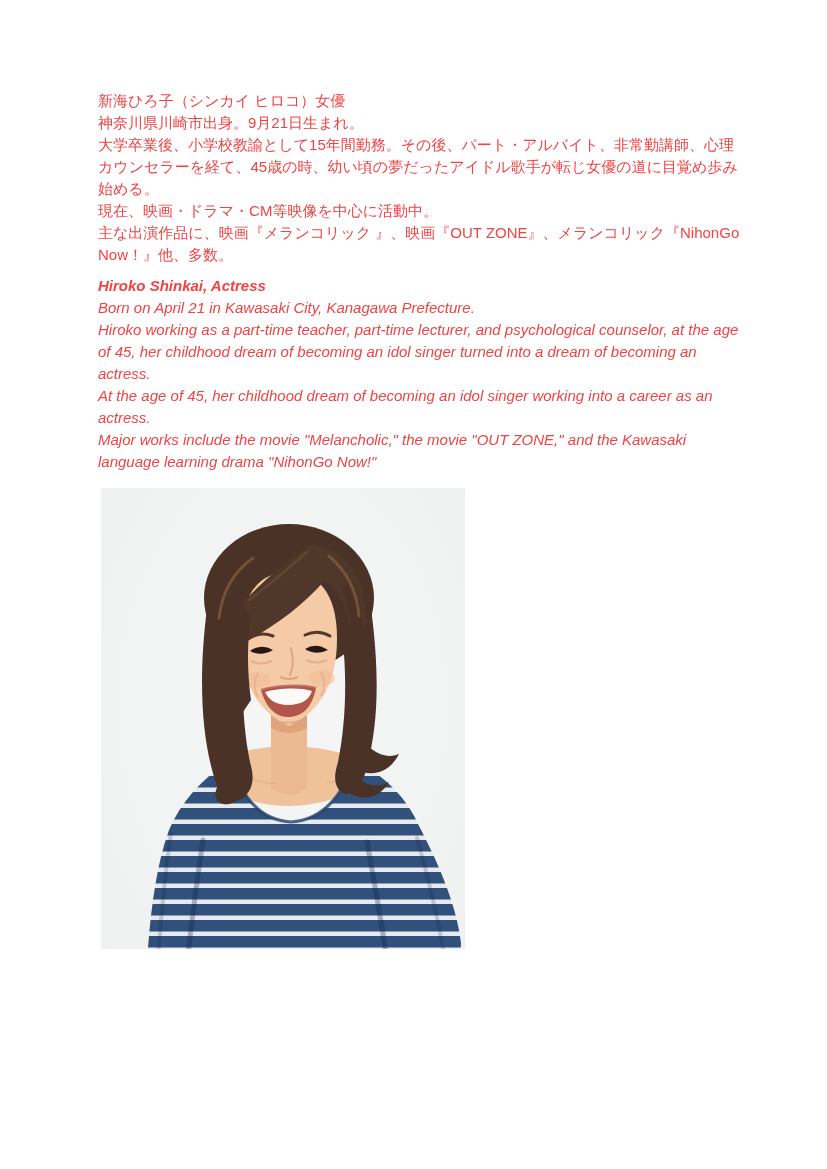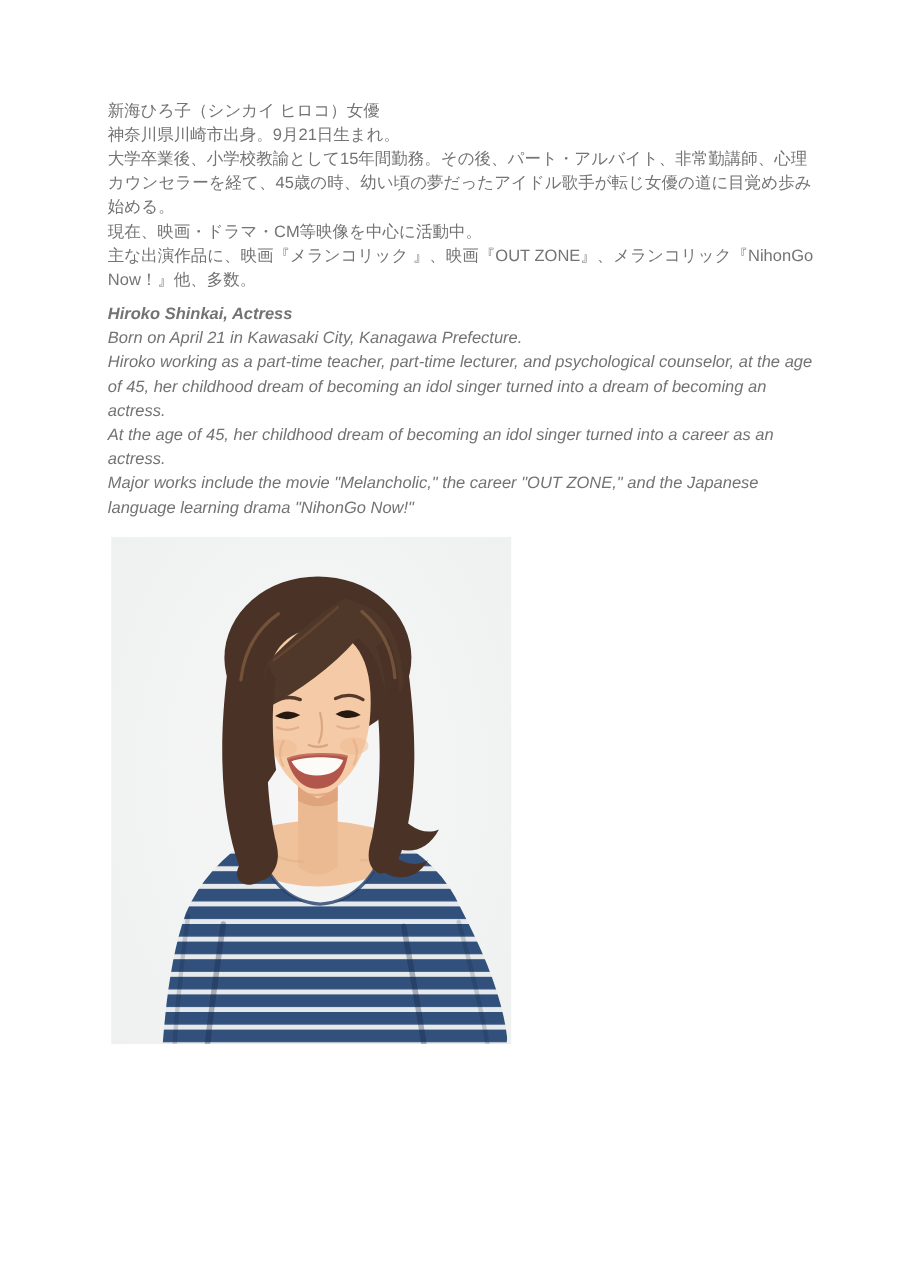--- a/index.html
+++ b/index.html
@@ -2,21 +2,21 @@
 <html><head>
 <meta charset="utf-8">
 <style>
   html,body{margin:0;padding:0;background:#ffffff;}
   .page{
     position:relative;
     width:827px;height:949px;
     background:#ffffff;
     overflow:hidden;
     font-family:"Liberation Sans","DejaVu Sans",sans-serif;
-    color:#737373;
+    color:#ef4444;
   }
   .content{
     position:absolute;
     left:98px;top:90px;
     width:650px;
     font-size:15px;
     line-height:22px;
     overflow-wrap:break-word;
   }
   .content p{margin:0;}
@@ -40,22 +40,22 @@
       <p>神奈川県川崎市出身。9月21日生まれ。</p>
       <p>大学卒業後、小学校教諭として15年間勤務。その後、パート・アルバイト、非常勤講師、心理カウンセラーを経て、45歳の時、幼い頃の夢だったアイドル歌手が転じ女優の道に目覚め歩み始める。</p>
       <p>現在、映画・ドラマ・CM等映像を中心に活動中。</p>
       <p>主な出演作品に、映画『メランコリック 』、映画『OUT ZONE』、メランコリック『NihonGo Now！』他、多数。</p>
     </div>
 
     <div class="en-block">
       <p class="bold-title">Hiroko Shinkai, Actress</p>
       <p>Born on April 21 in Kawasaki City, Kanagawa Prefecture.</p>
       <p>Hiroko working as a part-time teacher, part-time lecturer, and psychological counselor, at the age of 45, her childhood dream of becoming an idol singer turned into a dream of becoming an actress.</p>
-      <p>At the age of 45, her childhood dream of becoming an idol singer turned into a career as an actress.</p>
-      <p>Major works include the movie "Melancholic," the career "OUT ZONE," and the Japanese language learning drama "NihonGo Now!"</p>
+      <p>At the age of 45, her childhood dream of becoming an idol singer working into a career as an actress.</p>
+      <p>Major works include the movie "Melancholic," the movie "OUT ZONE," and the Kawasaki language learning drama "NihonGo Now!"</p>
     </div>
 
     <figure class="photo-figure" role="img" aria-label="Portrait photo of Hiroko Shinkai, smiling woman with dark brown shoulder-length hair wearing a navy blue and white striped top on a light gray background">
       <svg width="364" height="546" viewBox="0 0 364 546" xmlns="http://www.w3.org/2000/svg">
         <defs>
           <radialGradient id="bgGrad" cx="50%" cy="40%" r="75%">
             <stop offset="0%" stop-color="#f6f6f6"></stop>
             <stop offset="100%" stop-color="#eef0f0"></stop>
           </radialGradient>
           <pattern id="stripes" width="364" height="16" patternUnits="userSpaceOnUse">

